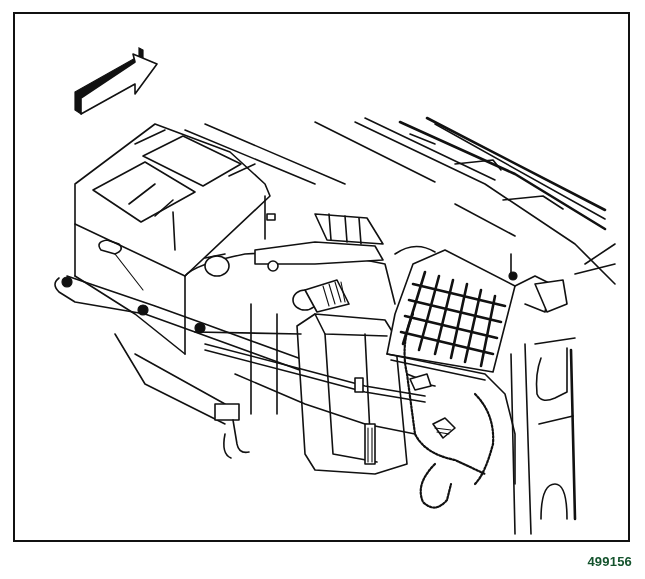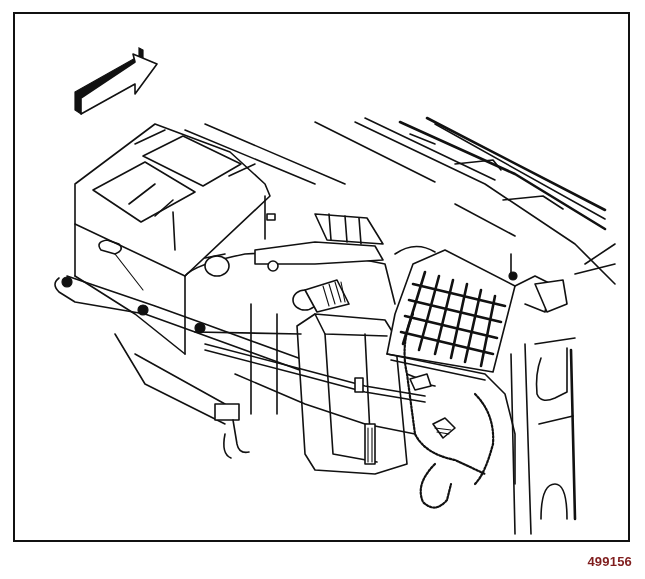--- a/index.html
+++ b/index.html
@@ -1,19 +1,19 @@
 <!DOCTYPE html>
 <html><head>
   <meta charset="utf-8">
   <style>
     html, body { margin: 0; padding: 0; background: #ffffff; }
     body { width: 645px; height: 579px; position: relative; overflow: hidden; font-family: "Liberation Sans", sans-serif; }
     .frame { position: absolute; left: 13px; top: 12px; width: 617px; height: 530px; border: 2px solid #111; box-sizing: border-box; background: #fff; overflow: hidden; }
     .art { position: absolute; left: 0; top: 0; width: 617px; height: 530px; }
-    .fig-number { position: absolute; right: 13px; top: 554px; font-size: 13px; font-weight: bold; color: #7f1d1d; letter-spacing: 0.2px; }
+    .fig-number { position: absolute; right: 13px; top: 554px; font-size: 13px; font-weight: bold; color: #14532d; letter-spacing: 0.2px; }
     svg .ln { fill: none; stroke: #111; stroke-width: 1.6; stroke-linecap: round; stroke-linejoin: round; }
     svg .lnb { fill: none; stroke: #111; stroke-width: 2.6; stroke-linecap: round; stroke-linejoin: round; }
     svg .lnt { fill: none; stroke: #111; stroke-width: 1.1; stroke-linecap: round; stroke-linejoin: round; }
     svg .fillw { fill: #fff; stroke: #111; stroke-width: 1.6; stroke-linejoin: round; }
     svg .fillb { fill: #111; stroke: #111; stroke-width: 1.2; }
     svg .dash { fill: none; stroke: #111; stroke-width: 2.2; stroke-dasharray: 2 1.6; stroke-linecap: round; }
   </style>
 </head>
 <body>
 

